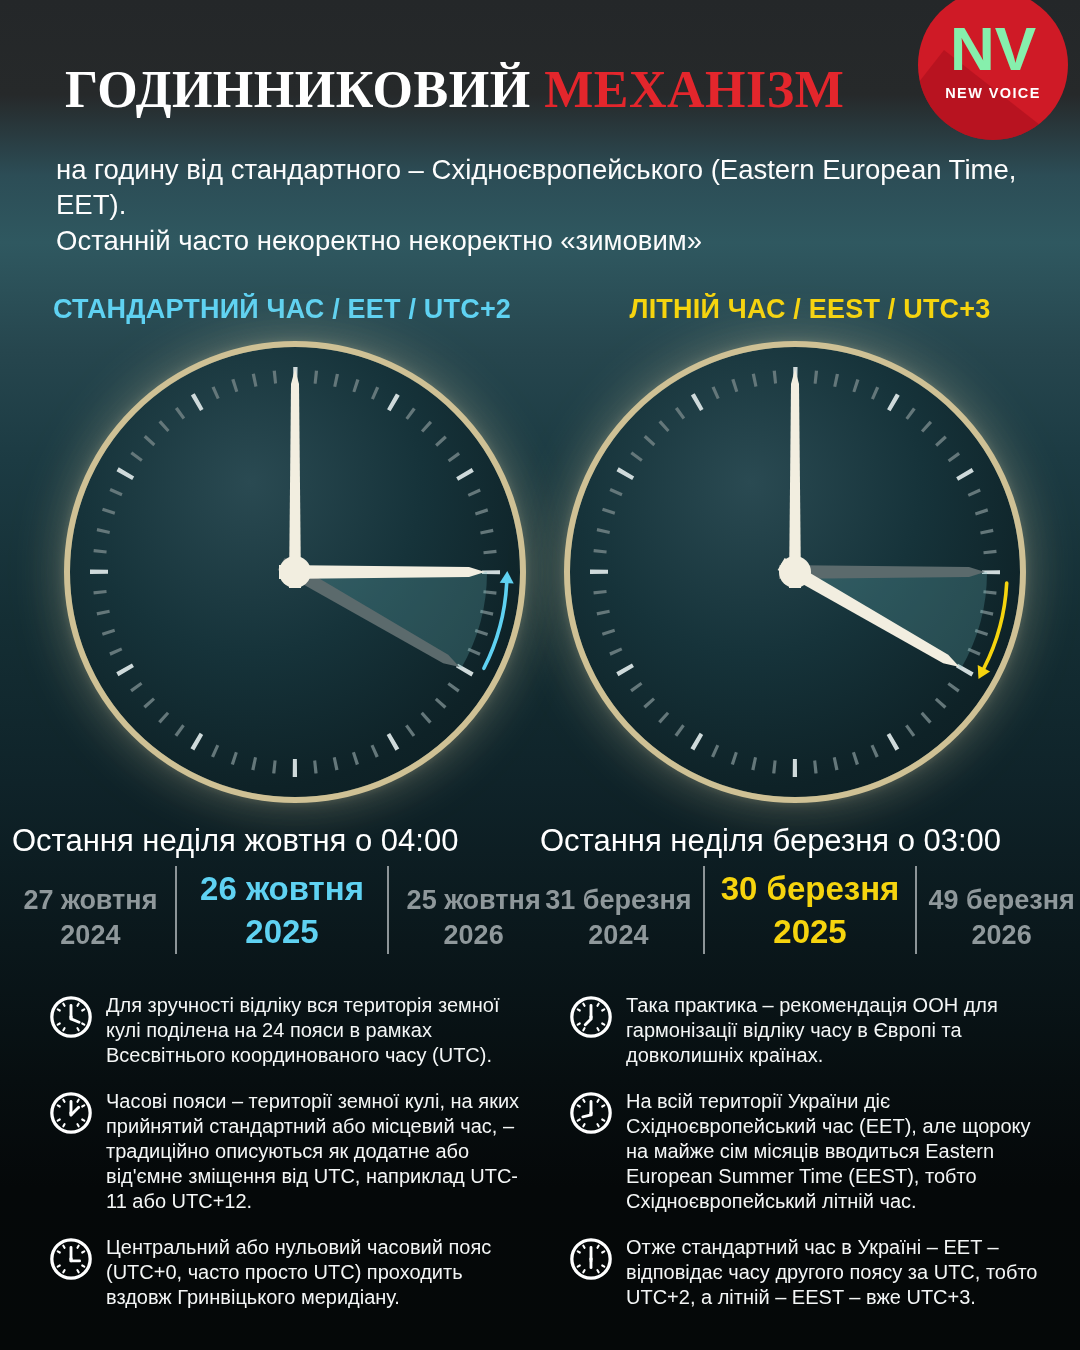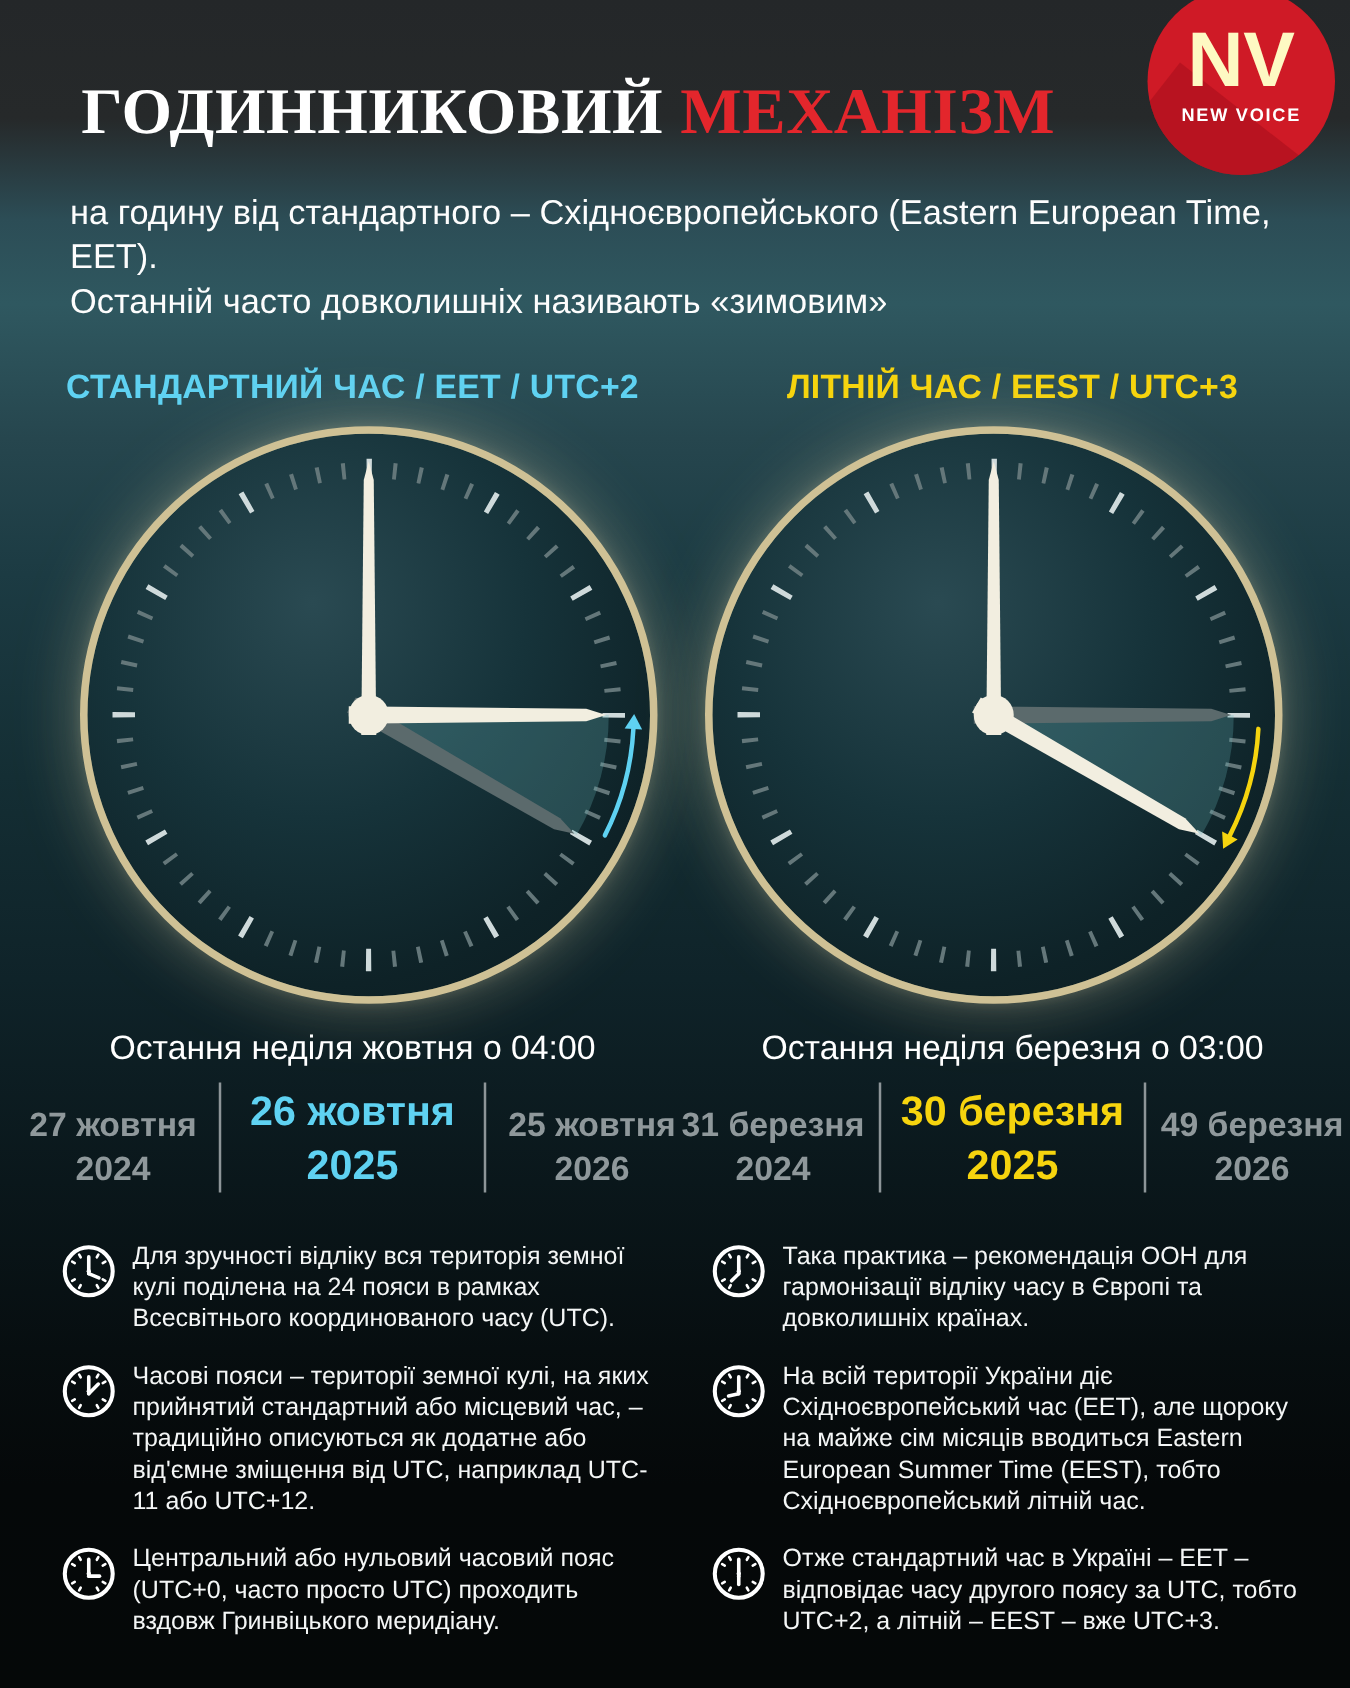--- a/index.html
+++ b/index.html
@@ -14,38 +14,38 @@
       #050809 88%, #050808 100%);}
   
   .title{position:absolute;left:65px;top:22px;font-family:"Liberation Serif",serif;
     font-weight:700;font-size:52px;line-height:1.25;letter-spacing:.5px;white-space:nowrap;}
   .t-white{color:#ffffff;}
   .t-red{color:#e3262c;}
   .logo{position:absolute;top:-10px;right:12px;width:150px;height:150px;border-radius:50%;
     background:#cf1a26;overflow:hidden;text-align:center;}
   .logo-shadow{position:absolute;left:26px;top:60px;width:230px;height:160px;
     background:#a60f1c;opacity:.55;transform:rotate(38deg);transform-origin:0 0;}
-  .logo-nv{position:relative;margin-top:28px;font-size:62px;font-weight:700;color:#fef9c3;line-height:1;}
+  .logo-nv{position:relative;margin-top:28px;font-size:62px;font-weight:700;color:#86efac;line-height:1;}
   .logo-caption{position:relative;margin-top:5px;font-size:14.5px;font-weight:700;color:#fff;letter-spacing:1.4px;}
   
   .intro{position:absolute;left:56px;top:124px;width:1000px;font-size:27.5px;line-height:1.3;color:#fdfdfd;}
   .intro span{display:block;}
   
   .panel{position:absolute;top:270px;width:540px;height:700px;}
   .panel.left{left:12px;}
   .panel.right{left:540px;}
   .clock-label{position:absolute;top:2px;width:100%;text-align:center;
     font-size:27px;font-weight:700;letter-spacing:.2px;}
   .accent-cyan{color:#5fd2f2;}
   .accent-yellow{color:#f6d40e;}
   .clock{position:absolute;top:62px;width:480px;height:480px;
     filter:drop-shadow(0 0 26px rgba(224,212,168,0.30)) drop-shadow(0 0 5px rgba(224,212,168,0.22));}
   .clock.l{left:43px;}
   .clock.r{left:15px;}
-  .caption{position:absolute;top:553px;width:100%;text-align:center;font-size:27px;color:#ffffff;}
+  .caption{position:absolute;top:553px;width:100%;font-size:31px;color:#ffffff;}
   .dates{position:absolute;top:596px;width:100%;display:flex;justify-content:center;align-items:flex-end;}
   .d-side{width:158px;text-align:center;font-size:27px;font-weight:700;line-height:1.32;color:#8f989b;}
   .d-main{width:200px;text-align:center;font-size:33px;font-weight:700;line-height:1.3;}
   .d-side span,.d-main span{display:block;}
   .vline{width:2px;height:88px;background:#8d9598;margin:0 6px;flex:0 0 auto;}
   
   .notes{position:absolute;left:48px;top:993px;width:1000px;display:flex;gap:40px;}
   .ncol{width:480px;}
   .note{display:flex;gap:12px;margin-bottom:20px;}
   .note-icon{flex:0 0 auto;width:46px;height:46px;margin-top:1px;}
@@ -59,21 +59,21 @@
   <h1 class="title"><span class="t-white">ГОДИННИКОВИЙ</span> <span class="t-red">МЕХАНІЗМ</span></h1>
 
   <div class="logo">
     <div class="logo-shadow"></div>
     <div class="logo-nv">NV</div>
     <div class="logo-caption">NEW VOICE</div>
   </div>
 
   <p class="intro">
     <span>на годину від стандартного – Східноєвропейського (Eastern European Time, EET).</span>
-    <span>Останній часто довколишніх називають «зимовим»</span>
+    <span>Останній часто некоректно некоректно «зимовим»</span>
   </p>
 
   <section class="panel left">
     <h2 class="clock-label accent-cyan">СТАНДАРТНИЙ ЧАС / EET / UTC+2</h2>
 
     <svg class="clock l" viewBox="-240 -240 480 480">
       <defs>
         <radialGradient id="faceGrad" cx="40%" cy="30%" r="85%">
           <stop offset="0%" stop-color="#2a4a52"></stop>
           <stop offset="45%" stop-color="#16333a"></stop>

